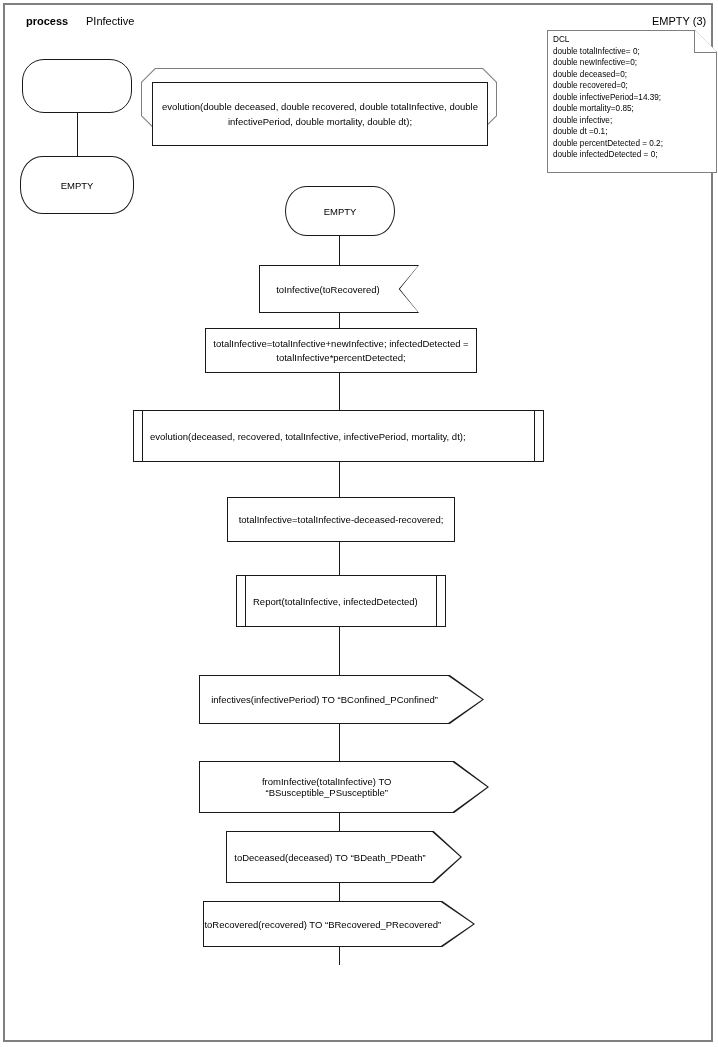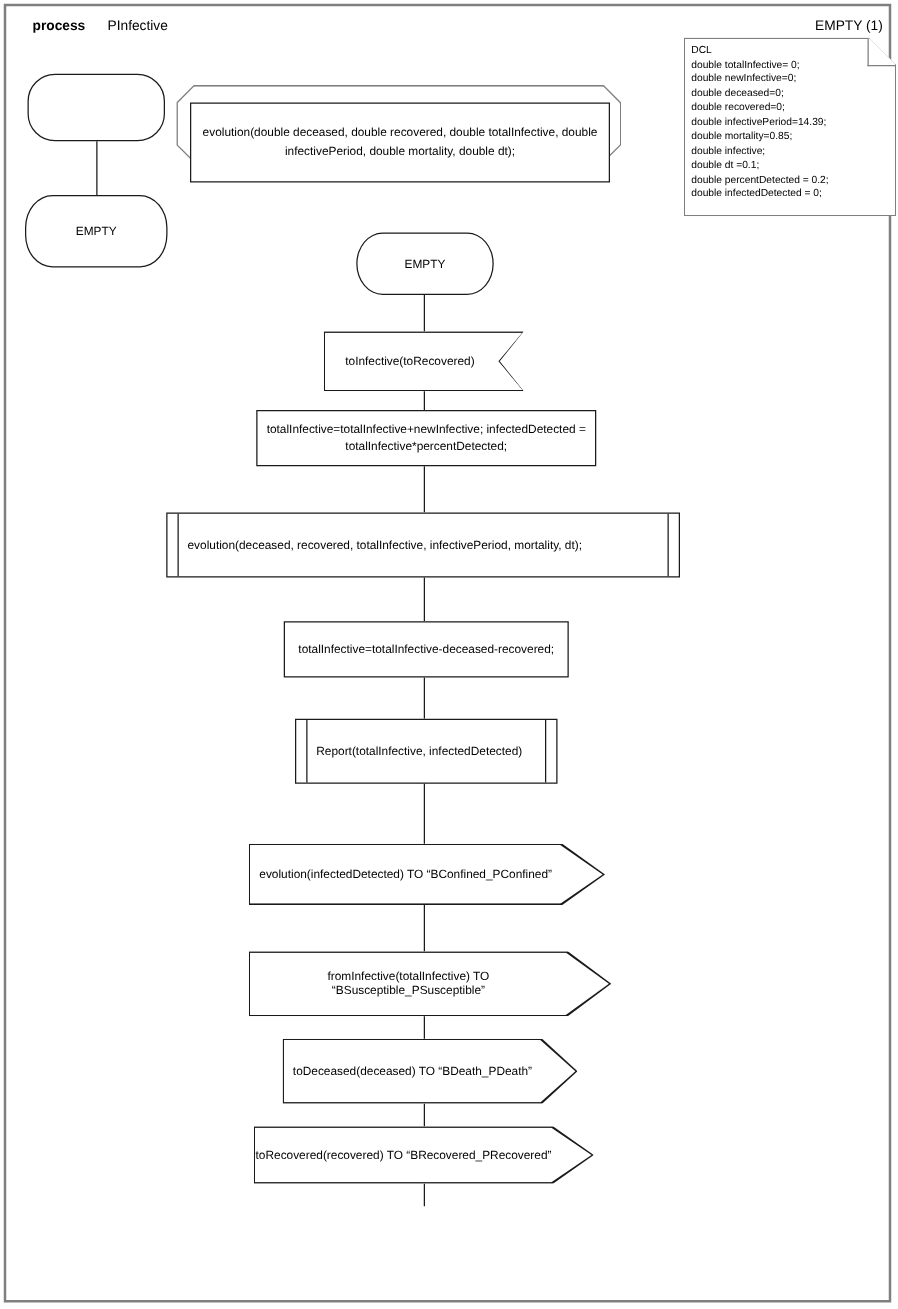--- a/index.html
+++ b/index.html
@@ -194,21 +194,21 @@
 </style>
 </head>
 <body>
 
 <div id="page">
 
   <div class="frame"></div>
 
   <div class="hdr hdr-process">process</div>
   <div class="hdr hdr-name">PInfective</div>
-  <div class="hdr hdr-right">EMPTY (1)</div>
+  <div class="hdr hdr-right">EMPTY (3)</div>
 
   <div class="note" style="left:547px; top:30px; width:170px; height:143px;">
     <div class="fill"></div>
     <div class="fold"></div>
     <div class="txt">DCL
 double totalInfective= 0;
 double newInfective=0;
 double deceased=0;
 double recovered=0;
 double infectivePeriod=14.39;
@@ -261,21 +261,21 @@
   </div>
   <div class="conn" style="left:339px; top:542px; height:33px;"></div>
 
   <div class="node pcall" style="left:236px; top:575px; width:210px; height:52px;">
     <span class="t">Report(totalInfective, infectedDetected)</span>
   </div>
   <div class="conn" style="left:339px; top:627px; height:48px;"></div>
 
   <div class="node outputsym" style="left:199px; top:675px; width:285px; height:49px;">
     <div class="inner">
-      <span class="t">evolution(infectedDetected) TO “BConfined_PConfined”</span>
+      <span class="t">infectives(infectivePeriod) TO “BConfined_PConfined”</span>
     </div>
   </div>
   <div class="conn" style="left:339px; top:724px; height:37px;"></div>
 
   <div class="node outputsym" style="left:199px; top:761px; width:290px; height:52px;">
     <div class="inner">
       <span class="t">fromInfective(totalInfective) TO “BSusceptible_PSusceptible”</span>
     </div>
   </div>
   <div class="conn" style="left:339px; top:813px; height:18px;"></div>

